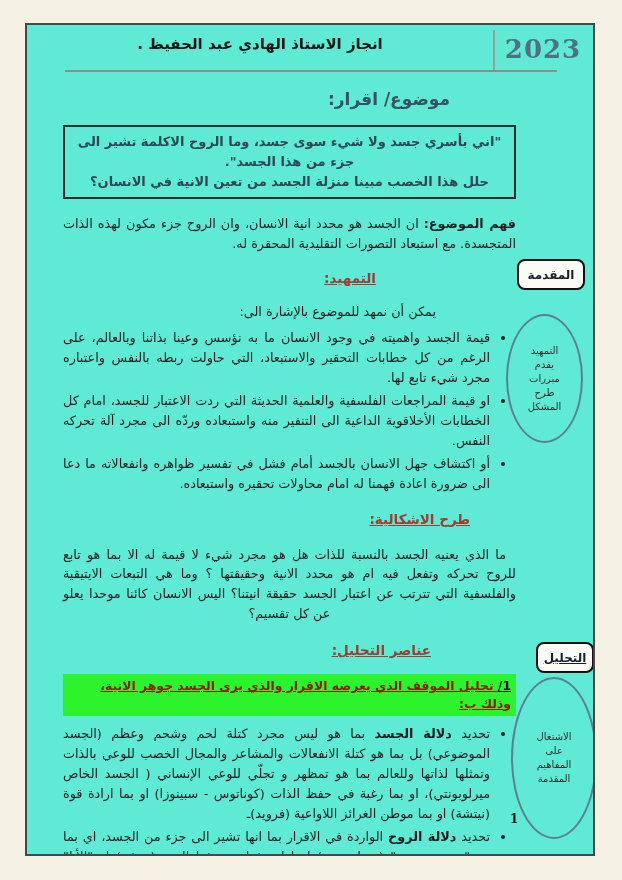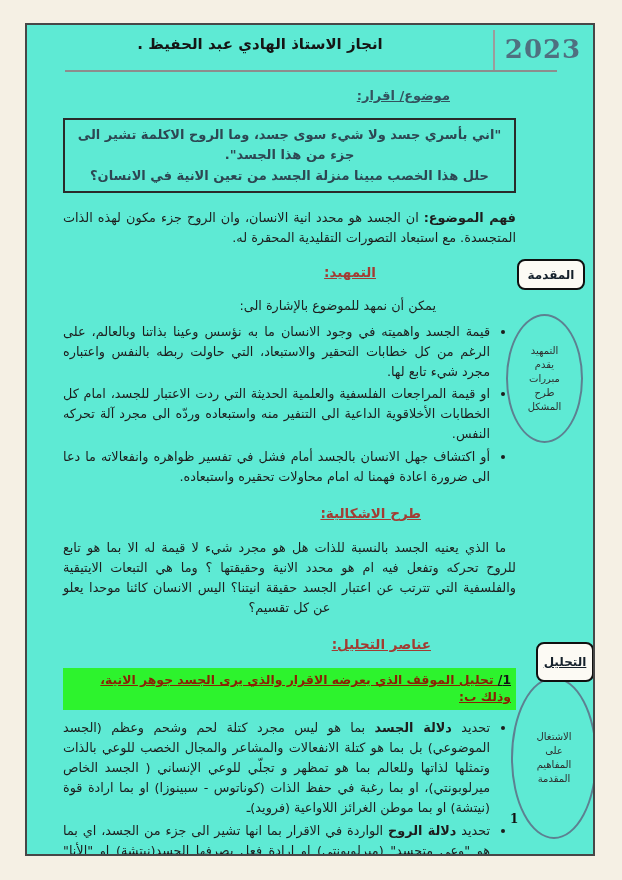--- a/index.html
+++ b/index.html
@@ -27,54 +27,54 @@
     font-weight:bold;font-size:26px;color:#4f7080;letter-spacing:1px;
     font-family:"DejaVu Serif",serif;
   }
   
   .content{
     margin:14px 77px 0 36px;
     font-size:12.8px;line-height:1.56;color:#1d1d1d;text-align:right;
   }
   .subject-line{text-align:right;margin:4px 66px 0 0;}
   .subject-heading{
-    color:#33535f;font-weight:bold;font-size:13px;text-decoration:underline;
+    color:#33535f;font-weight:bold;font-size:17px;
   }
   .quote-box{
     margin-top:12px;border:2px solid #2a2a2a;padding:5px 10px;
     text-align:center;font-weight:bold;color:#2d4753;font-size:13px;line-height:1.55;
   }
   .understanding{margin-top:15px;text-align:justify;}
   .understanding .label{font-weight:bold;}
   .h-red{
     color:#a23c33;font-weight:bold;font-size:13.5px;text-decoration:underline;
   }
   .heading-tamhid{text-align:right;margin:14px 140px 0 0;}
-  .heading-problem{text-align:right;margin:16px 95px 0 0;}
+  .heading-problem{text-align:right;margin:16px 46px 0 0;}
   .heading-analysis{text-align:right;margin:16px 85px 0 0;}
   .lead-line{margin:13px 80px 0 0;}
   ul.bullets{margin:6px 0 0 0;padding:0 26px 0 0;text-align:justify;}
   ul.bullets li{margin-bottom:3px;}
   .problem-par{margin-top:14px;text-align:justify;text-align-last:center;text-indent:10px;}
   .green-line{
     margin-top:13px;background:#2df32d;padding:3px 5px 4px 5px;
     font-weight:bold;font-size:12.4px;line-height:1.4;
   }
   .green-line .num{color:#141414;text-decoration:underline;}
   .green-line .txt{color:#8a2104;text-decoration:underline;}
   ul.analysis-bullets{margin-top:8px;}
   ul.analysis-bullets .b{font-weight:bold;}
   
   .m-box{
     position:absolute;border:2.5px solid #101010;border-radius:8px;
     background:#fcfaf4;display:flex;align-items:center;justify-content:center;
     font-weight:bold;font-size:12px;color:#15202b;box-sizing:border-box;z-index:3;
   }
   .m-box1{left:490px;top:234px;width:68px;height:31px;}
-  .m-box2{left:509px;top:617px;width:58px;height:40px;}
+  .m-box2{left:509px;top:617px;width:58px;height:31px;}
   .m-box2 span{text-decoration:underline;}
   .m-ellipse{
     position:absolute;border:2px solid #5d8091;border-radius:50%;
     display:flex;flex-direction:column;align-items:center;justify-content:center;
     font-size:10px;color:#2e2e2e;line-height:1.4;text-align:center;
     box-sizing:border-box;z-index:2;background:transparent;
   }
   .m-ellipse1{left:479px;top:289px;width:77px;height:129px;}
   .m-ellipse2{left:484px;top:652px;width:86px;height:162px;}
   .page-num{

